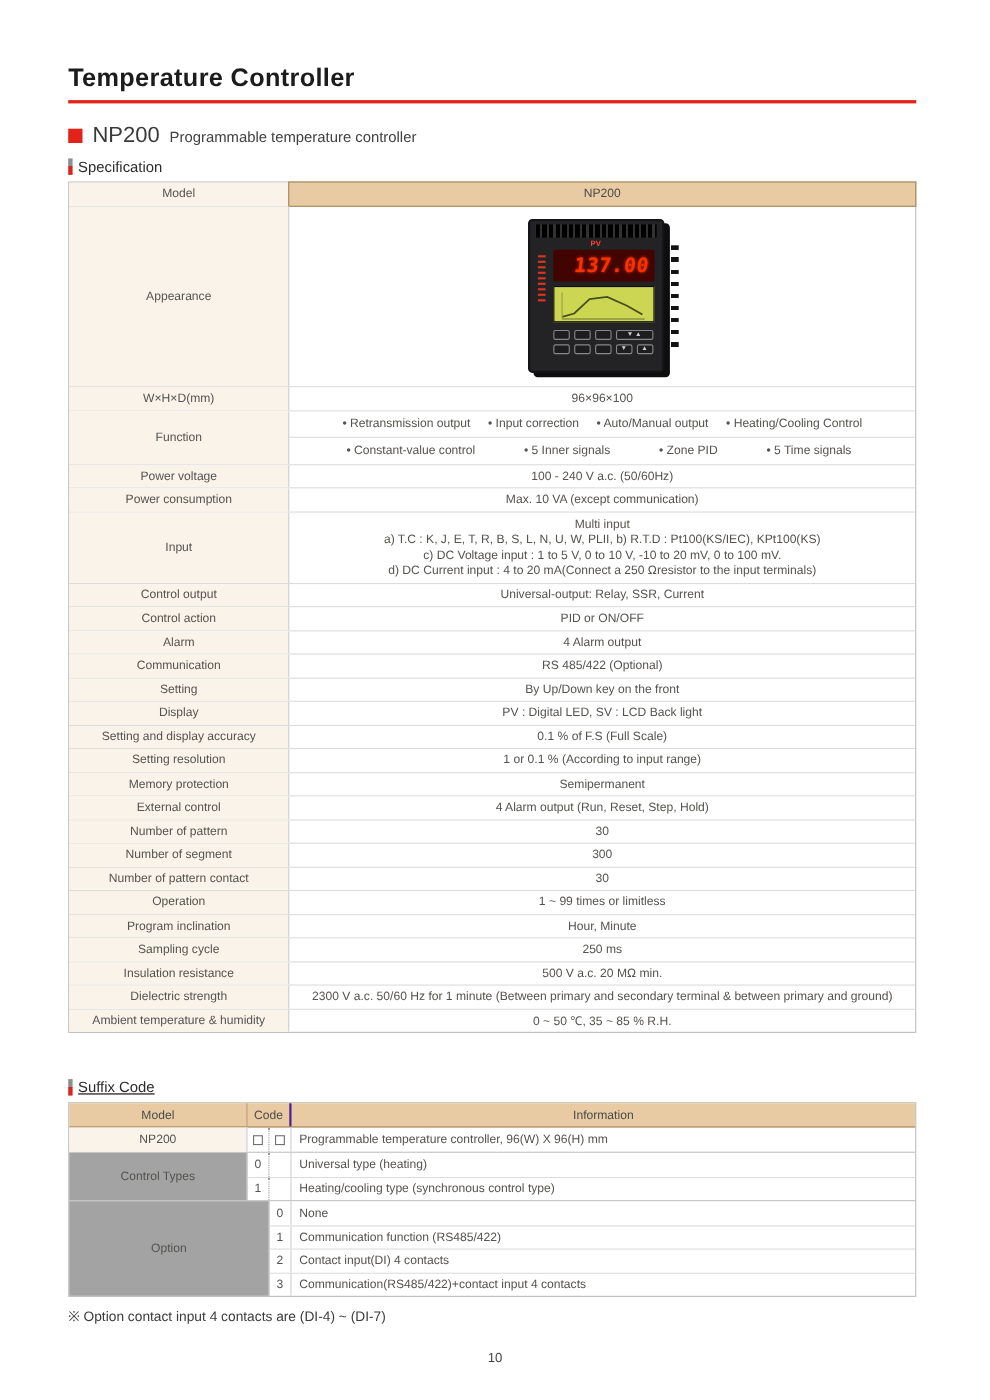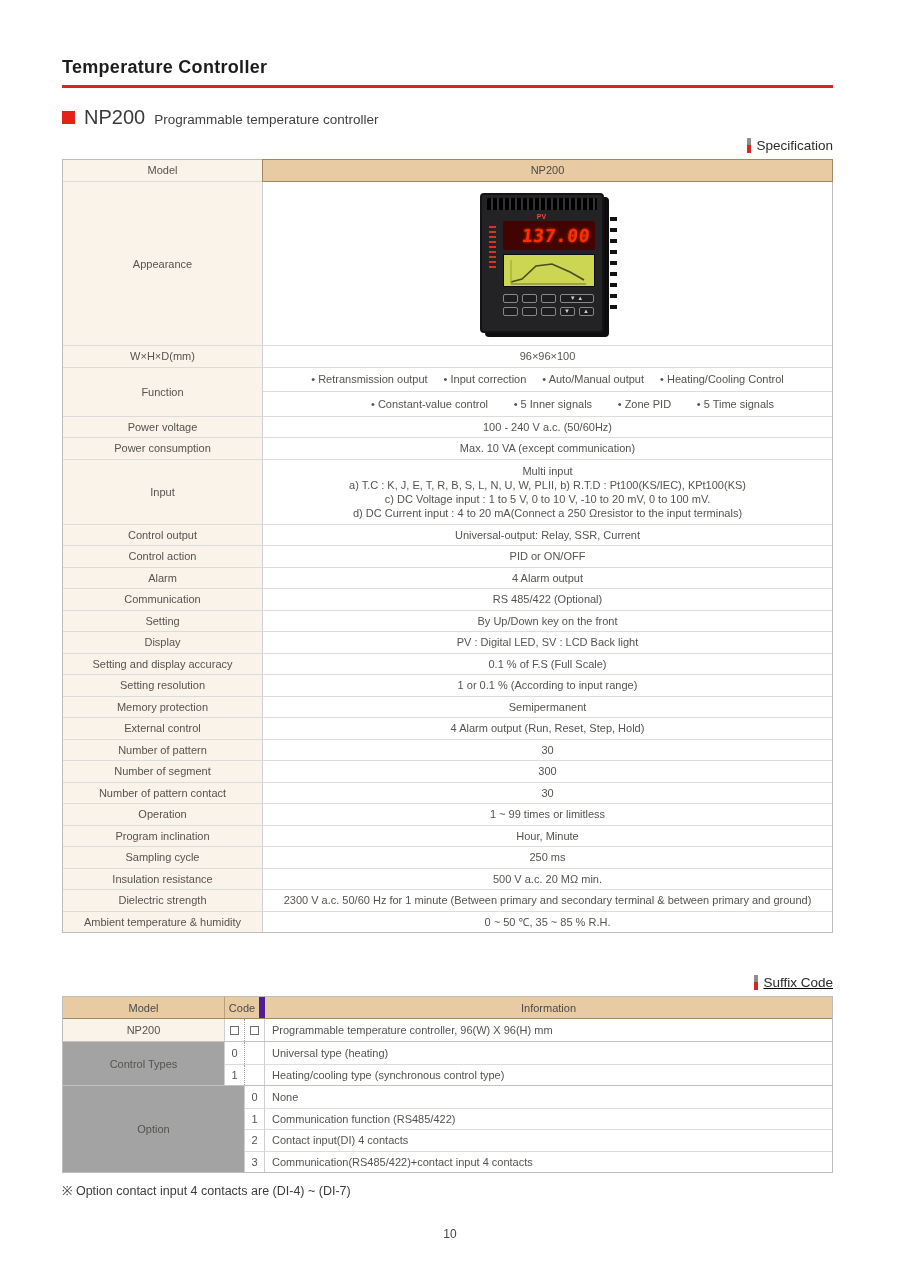--- a/index.html
+++ b/index.html
@@ -4,47 +4,47 @@
 <style>
   * { margin:0; padding:0; box-sizing:border-box; }
   html,body { background:#ffffff; }
   .page {
     position:relative; width:900px; height:1273px; background:#fff;
     font-family:"Liberation Sans", sans-serif; overflow:hidden;
   }
   .content { position:absolute; left:62px; top:0; width:771px; }
 
   
-  .page-title { margin-top:57px; font-size:18px; font-weight:bold; color:#1c1c1c; letter-spacing:.3px; }
+  .page-title { margin-top:57px; font-size:23px; font-weight:bold; color:#1c1c1c; letter-spacing:.3px; }
   .title-rule { height:2.5px; background:#e2231a; margin-top:7px; }
 
   
   .product-line { display:flex; align-items:baseline; gap:9px; margin-top:18px; }
   .red-square { width:13px; height:13px; background:#e2231a; align-self:center; }
   .model-name { font-size:20px; color:#3a3a3a; }
   .model-desc { font-size:13.5px; color:#404040; }
 
   
-  .section-label { display:flex; align-items:center; gap:5px; margin-top:9px;justify-content:flex-end; }
+  .section-label { display:flex; align-items:center; gap:5px; margin-top:9px; }
   .section-bar { width:4px; height:15px; background:linear-gradient(#8e8e8e 0 45%, #d8261e 45% 100%); }
   .section-text { font-size:13.5px; color:#2b2b2b; }
 
   
   .spec-table { margin-top:6px; width:771px; border:1px solid #bdbdbd; font-size:11px; color:#55534f; }
   .srow { display:flex; align-items:stretch; min-height:21.5px; border-top:1px solid #dcdcdc; }
   .srow.no-top { border-top:none; }
   .slabel { width:200px; background:#faf3ea; border-right:1px solid #cfcfcf;
             display:flex; align-items:center; justify-content:center; text-align:center; padding:2px 6px; }
   .svalue { flex:1; display:flex; align-items:center; justify-content:center; text-align:center;
             padding:2px 4px; white-space:nowrap; }
   .spec-header .svalue { background:#e9cba3; border:1px solid #a3875f; margin:-1px; color:#4a4a4a; }
   .appearance-row { min-height:164px; }
   .function-cell { flex:1; display:flex; flex-direction:column; padding:0; }
   .fn-line { flex:1; display:flex; align-items:center; justify-content:center; gap:16px; min-height:24px; white-space:nowrap; }
-  .fn-line.spread { justify-content:space-between; padding:0 58px 0 108px;text-align:right; }
+  .fn-line.spread { justify-content:space-between; padding:0 58px 0 52px;text-align:right; }
   .fn-line.first { border-bottom:1px solid #dcdcdc; }
   .input-cell { flex:1; display:flex; flex-direction:column; align-items:center; justify-content:flex-end;
                 padding:4px 0; line-height:14px; white-space:nowrap; }
 
   
   .device { position:relative; width:140px; height:142px; margin:0 auto; }
   .dev-body { position:absolute; left:2px; top:0; width:124px; height:140px; background:#232325;
               border:2px solid #141416; border-radius:4px; box-shadow:5px 4px 0 #0d0d0d; }
   .dev-fins { position:absolute; right:1px; top:24px; width:7px; height:98px;
               background:repeating-linear-gradient(180deg,#121212 0 4px, transparent 4px 11px); }
@@ -67,21 +67,21 @@
   .dev-btn { width:15px; height:9px; border:1px solid #888; border-radius:2px; background:#1d1d1f; }
   .dev-btn.wide { width:34px; color:#cfcfcf; font-size:6px; line-height:7px; text-align:center; }
   .dev-btn.arr { color:#cfcfcf; font-size:6px; line-height:7px; text-align:center; }
 
   
   .suffix-table { margin-top:6px; width:771px; border:1px solid #bdbdbd; font-size:11px; color:#55534f; }
   .sfx-header { display:flex; min-height:22px; background:#e9cba3; color:#4a4a4a;
                 border-bottom:1px solid #a3875f; align-items:stretch; }
   .sfx-header > div { display:flex; align-items:center; justify-content:center; }
   .sfx-h-model { width:162px; border-right:1px solid #bb9f77; }
-  .sfx-h-code  { width:40px;  border-right:6px solid #4c1d95; }
+  .sfx-h-code  { width:40px;  border-right:2px solid #4c1d95; }
   .sfx-h-info  { flex:1; }
   .sfx-row { display:flex; min-height:22px; align-items:stretch; }
   .sfx-model { width:162px; background:#faf3ea; border-right:1px solid #cfcfcf;
                display:flex; align-items:center; justify-content:center; }
   .sfx-codebox { width:40px; display:flex; border-right:1px solid #cfcfcf; }
   .sfx-half { width:20px; display:flex; align-items:center; justify-content:center; color:#5a5a5a; }
   .sfx-half.dotted { border-right:1px dotted #9a9a9a; }
   .sfx-info { flex:1; display:flex; align-items:center; padding-left:7px; text-align:left; }
   .checkbox { display:inline-block; width:9px; height:9px; border:1px solid #6f6f6f; background:#fff; }
   .sfx-group { display:flex; border-top:1px solid #c2c2c2; align-items:stretch; }

